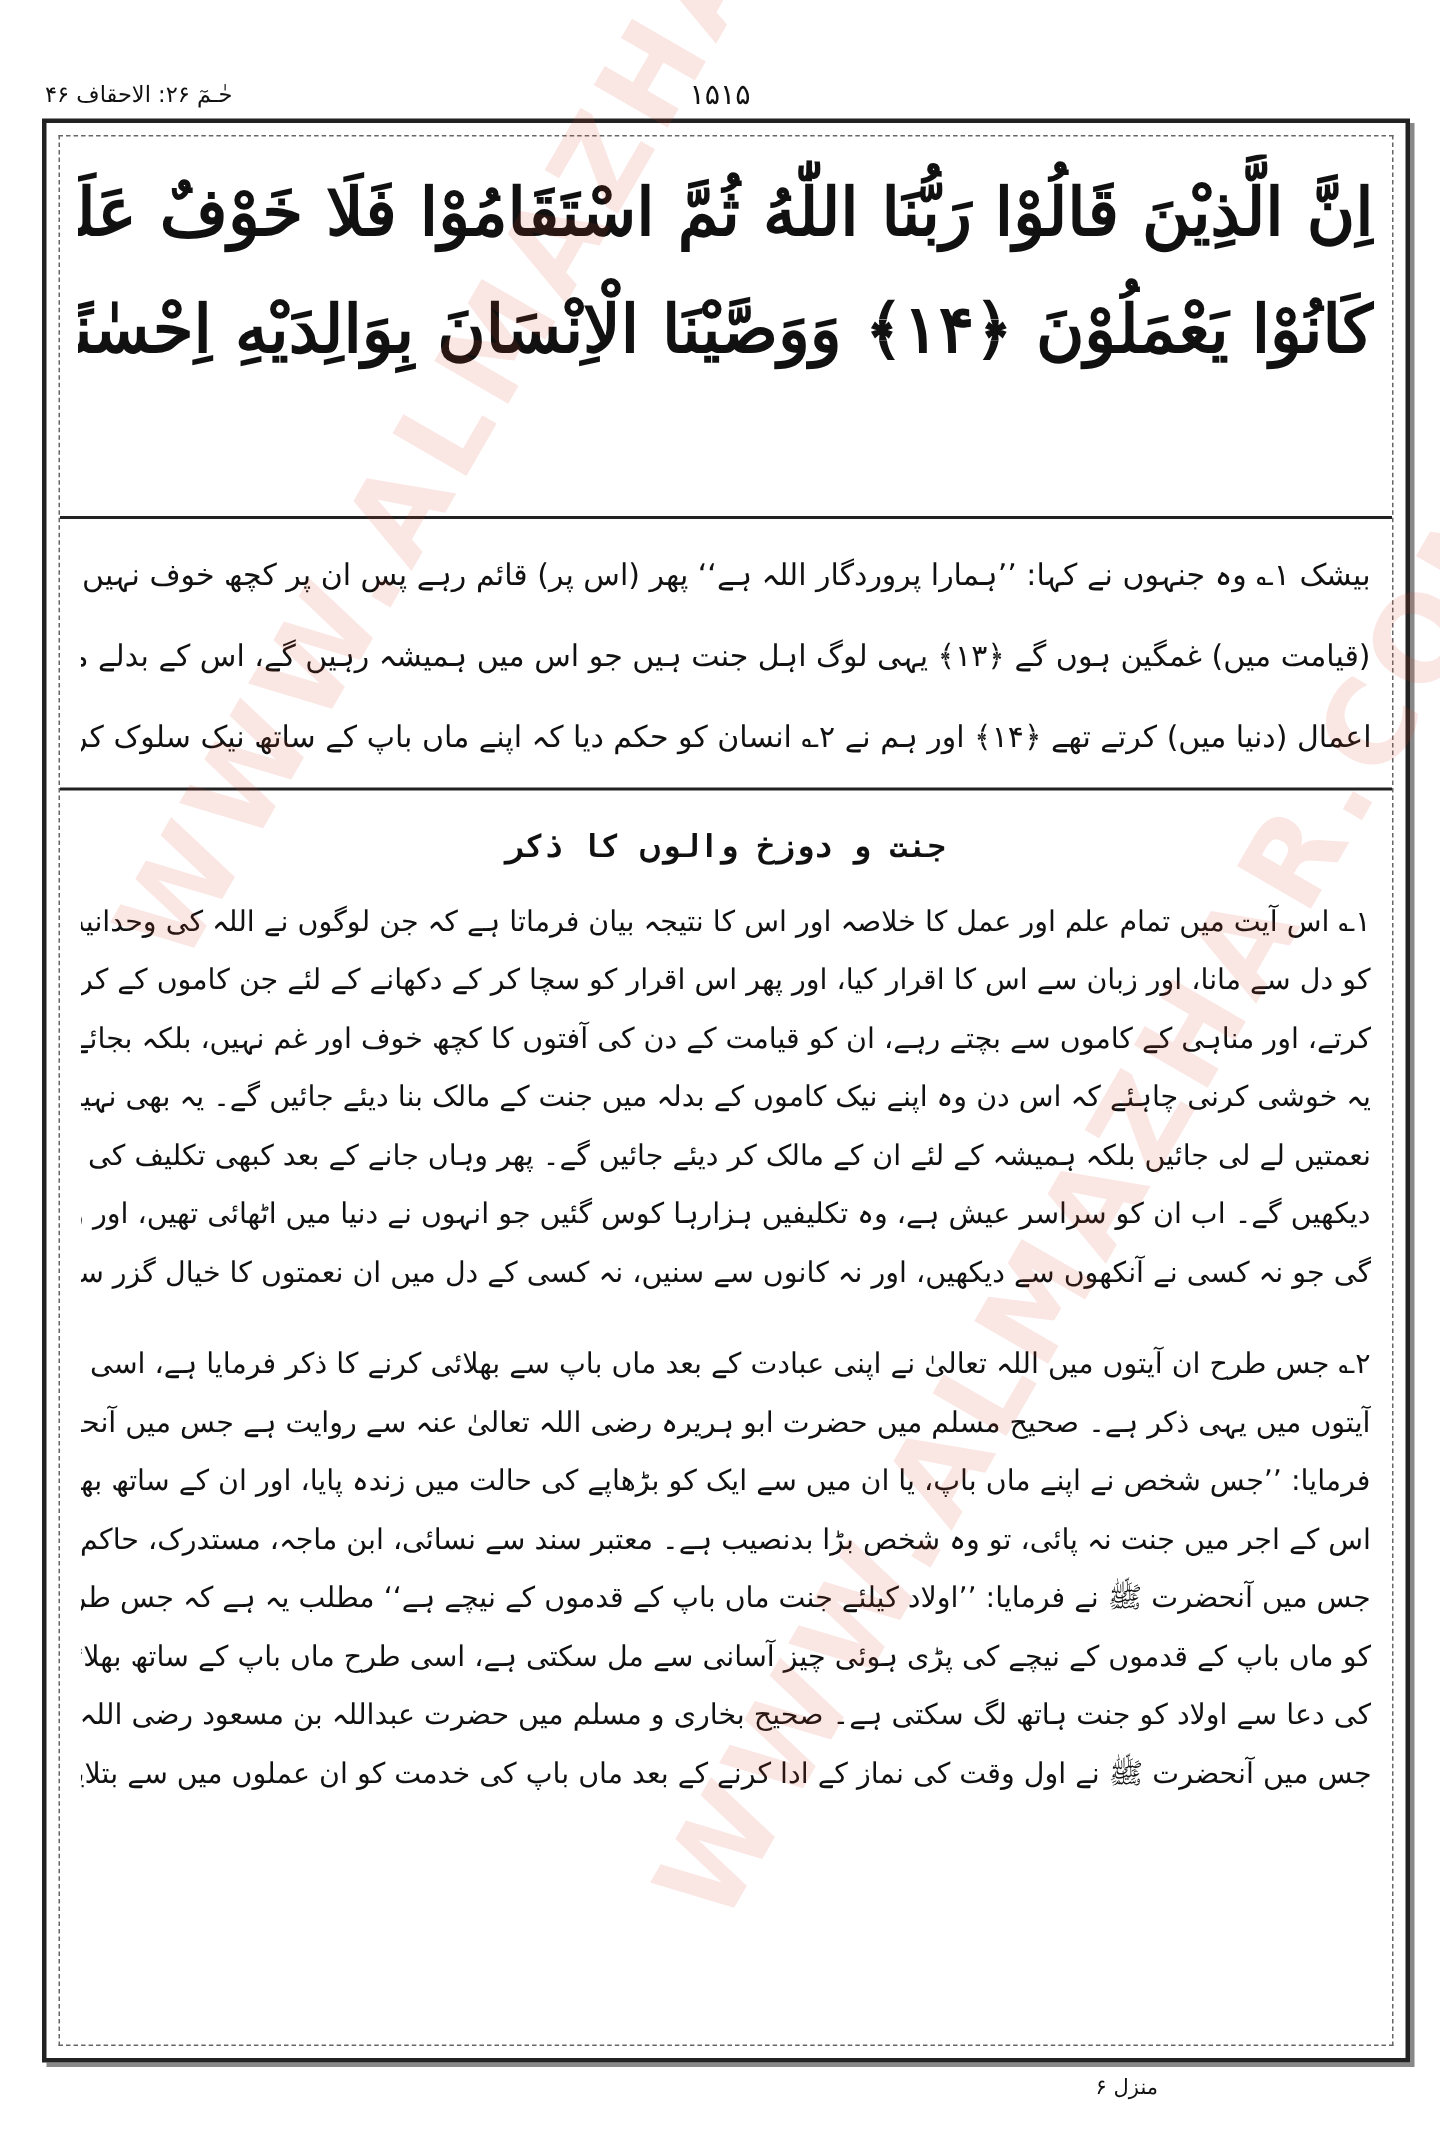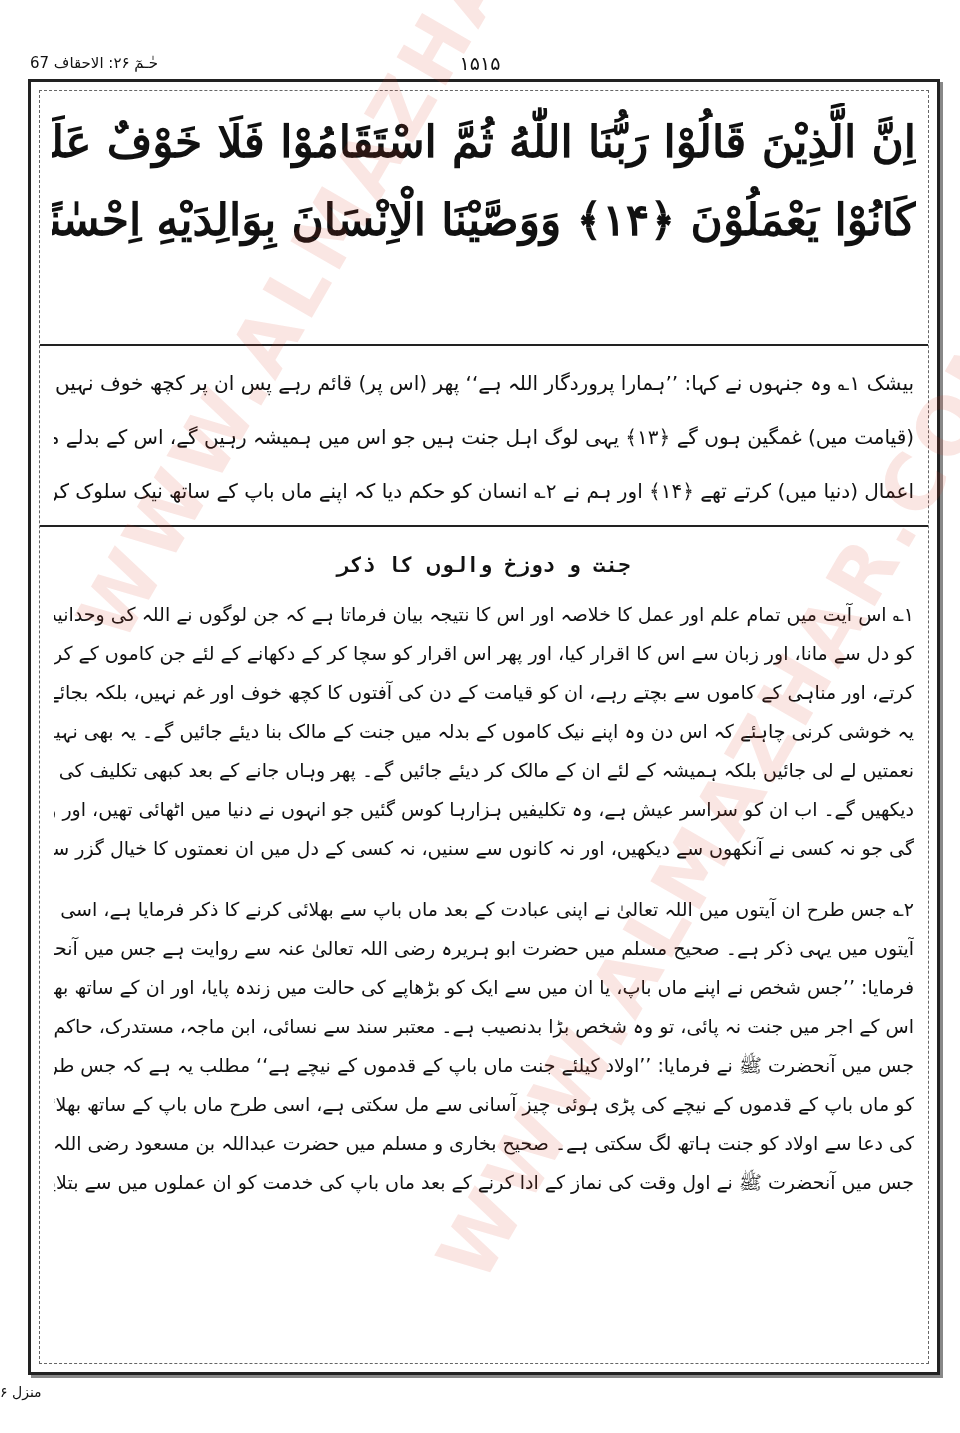--- a/index.html
+++ b/index.html
@@ -26,34 +26,34 @@
     .urdu-line { font-family: "DejaVu Sans", sans-serif; font-size: 20px; line-height: 54px; height: 54px;
                  white-space: nowrap; overflow: hidden; direction: rtl; text-align: justify; text-align-last: justify; }
     .urdu-line.short { text-align-last: right; }
 
     .commentary { position: absolute; left: 14px; right: 14px; top: 448px; }
     .heading { font-family: Liberation Mono, monospace; font-weight: bold; font-size: 21px; text-align: center;
                direction: rtl; height: 56px; line-height: 56px; }
     .c-line { font-size: 19px; line-height: 39px; height: 39px; }
     .gap { height: 22px; }
 
-    .footer { position: absolute; top: 1384px; left: 0; width: 772px; text-align: left; font-size: 14px; direction: rtl; }
+    .footer { position: absolute; top: 1384px; left: 0; width: 772px; text-align: right; font-size: 14px; direction: rtl; }
 
     .watermark { position: absolute; left: 60px; top: 610px; width: 1100px; transform: rotate(-60deg);
                  transform-origin: left top; font-size: 78px; font-weight: bold; letter-spacing: 6px;
                  color: rgba(220, 60, 40, 0.13); font-family: "DejaVu Sans", sans-serif; white-space: nowrap; pointer-events: none; }
     .watermark.w2 { left: 420px; top: 1250px; }
   </style>
 </head>
 <body>
 
 <div class="header">
   <span class="book-title">تفسیر مظہر القرآن</span>
   <span class="page-number">۱۵۱۵</span>
-  <span class="section-ref">حٰـمٓ ۲۶: الاحقاف 67</span>
+  <span class="section-ref">حٰـمٓ ۲۶: الاحقاف ۴۶</span>
 </div>
 
 <div class="frame">
   <div class="inner">
 
     <div class="verse">
       <div class="verse-line">اِنَّ الَّذِیْنَ قَالُوْا رَبُّنَا اللّٰهُ ثُمَّ اسْتَقَامُوْا فَلَا خَوْفٌ عَلَیْهِمْ وَلَا هُمْ</div>
       <div class="verse-line last">كَانُوْا یَعْمَلُوْنَ ﴿۱۴﴾ وَوَصَّیْنَا الْاِنْسَانَ بِوَالِدَیْهِ اِحْسٰنًا</div>
     </div>
 

